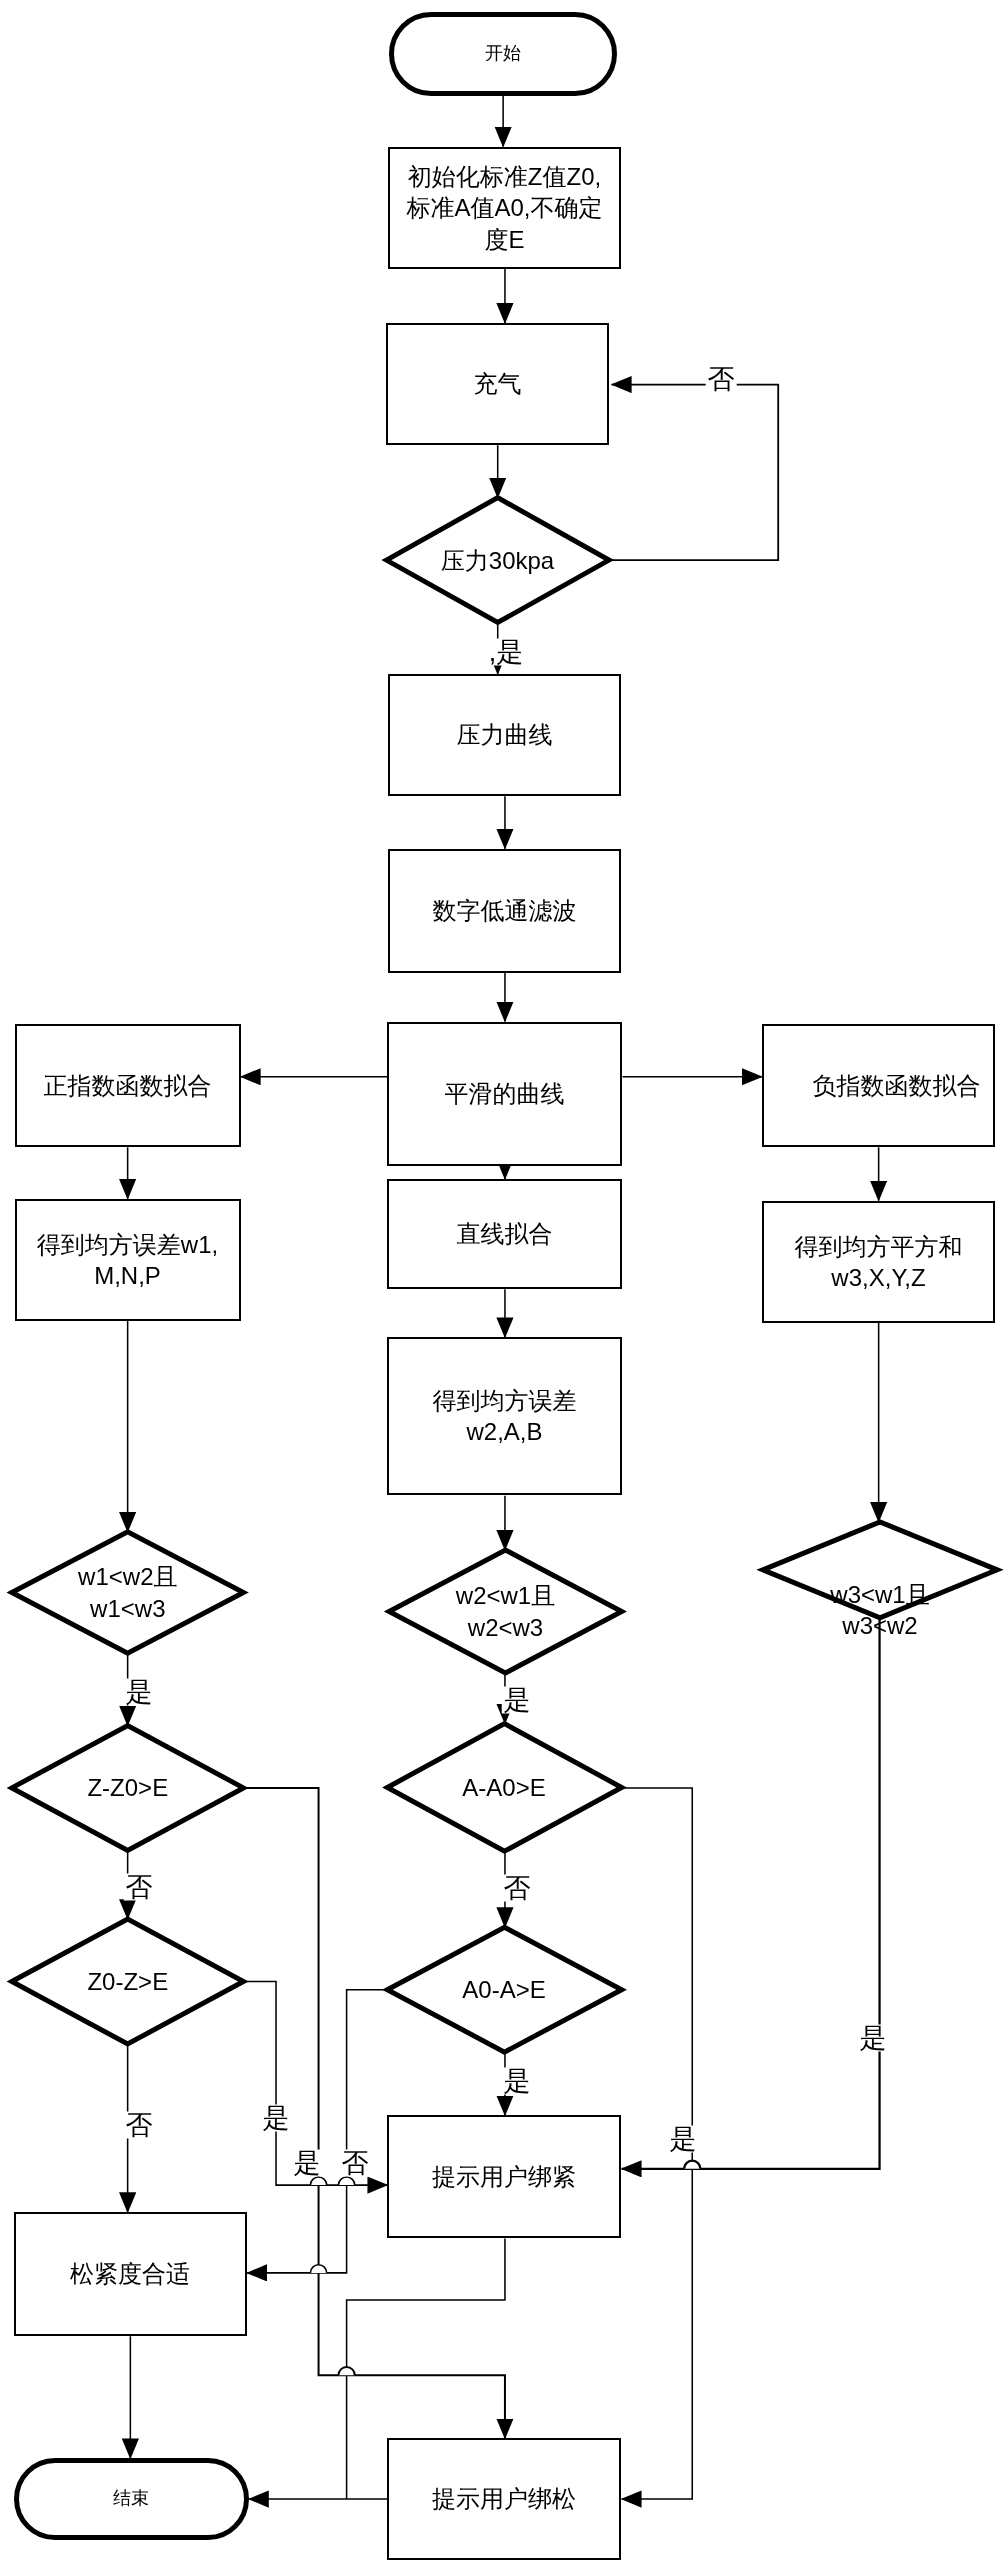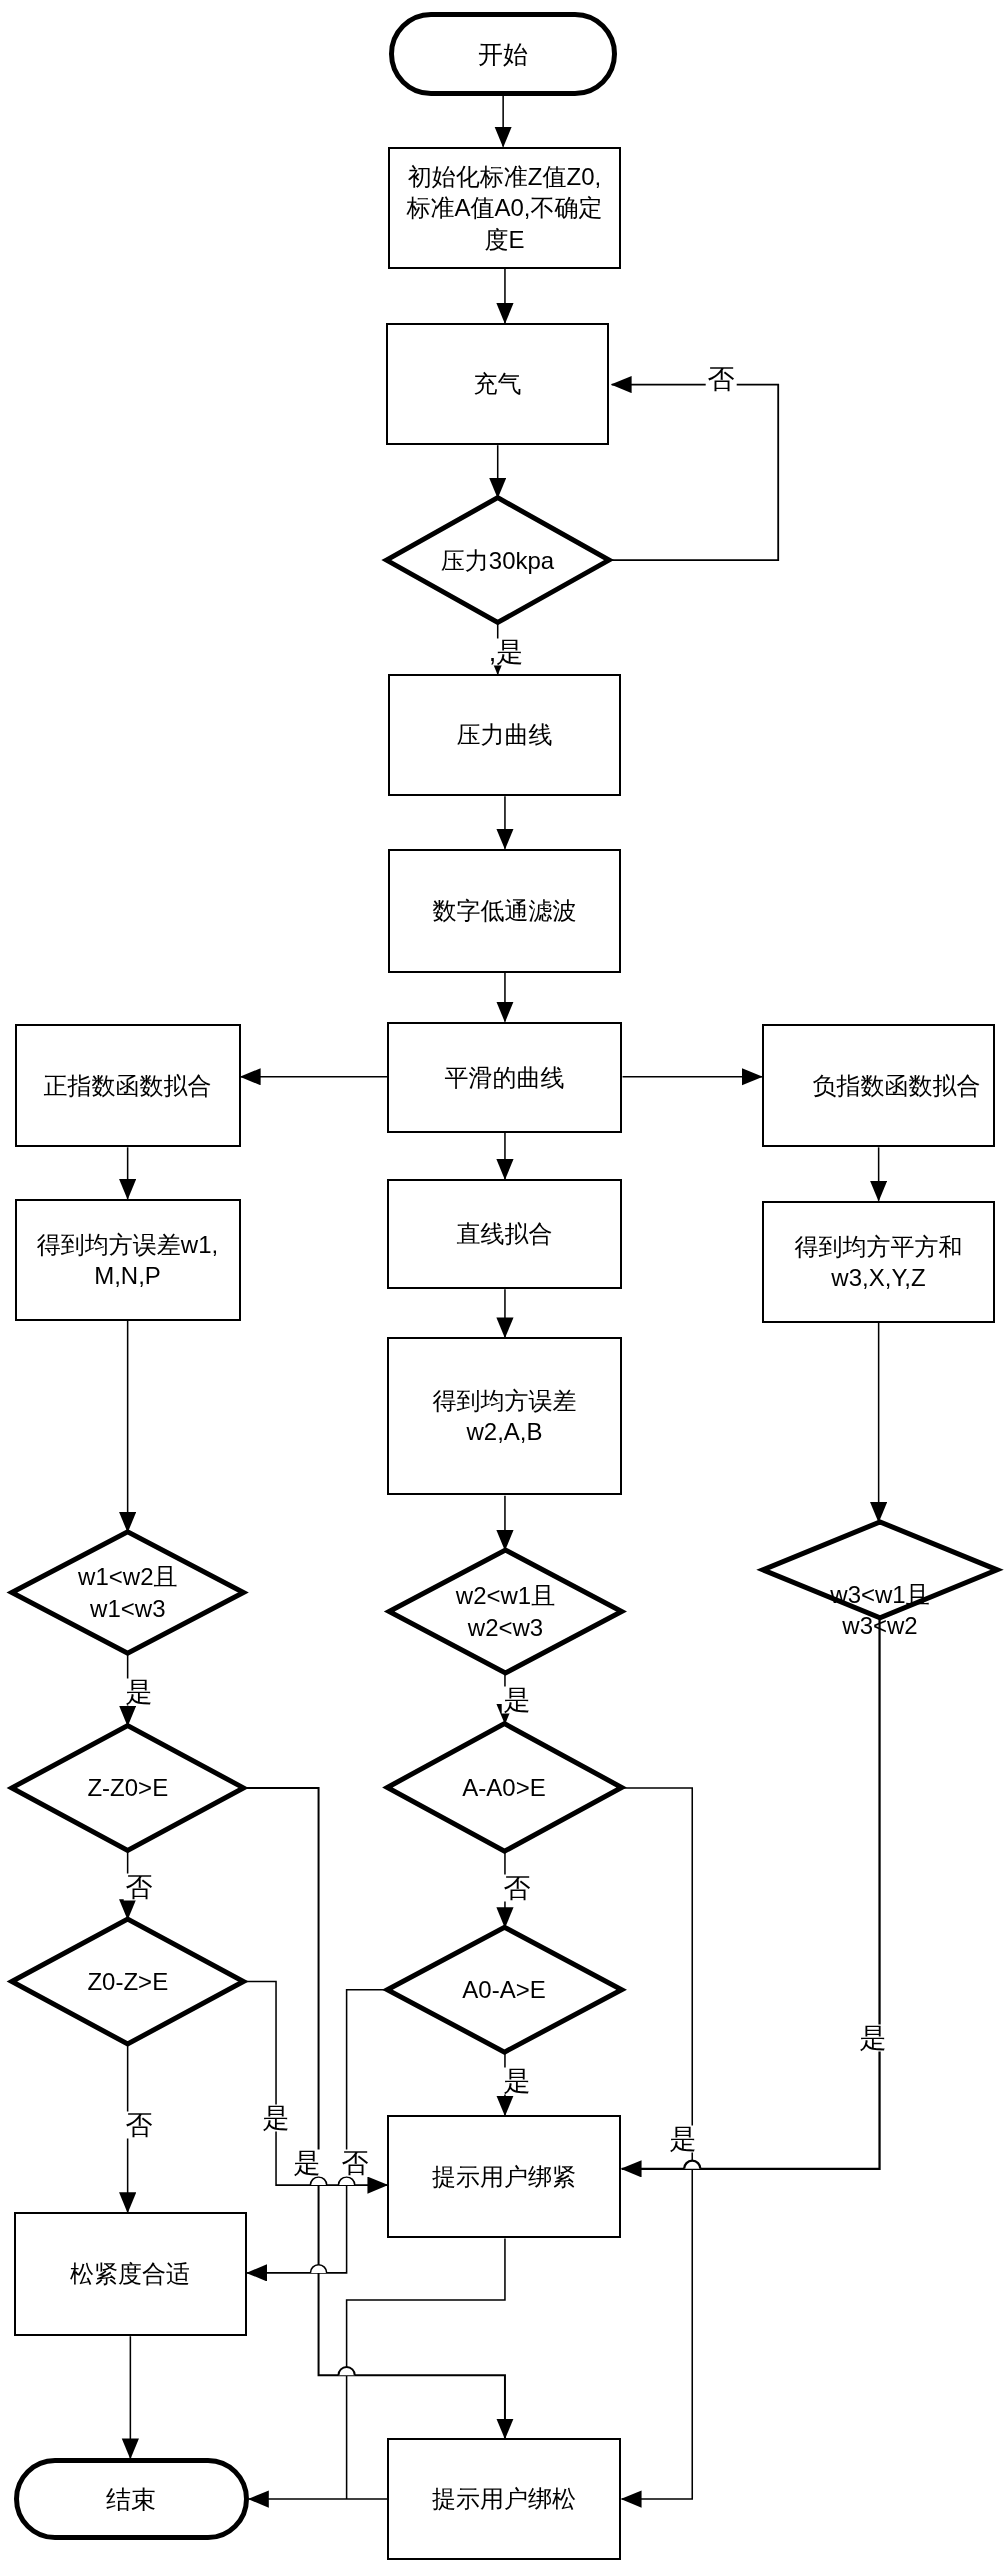--- a/index.html
+++ b/index.html
@@ -5,21 +5,21 @@
   html,body{margin:0;padding:0;background:#ffffff;}
   #canvas{position:relative;background:#ffffff;overflow:hidden;
           font-family:"Liberation Sans","DejaVu Sans",sans-serif;}
   #edge-svg{position:absolute;left:0;top:0;}
   .node{position:absolute;display:flex;align-items:center;justify-content:center;
         box-sizing:border-box;text-align:center;}
   .process{border:2.7px solid #000;background:#fff;}
   .terminator{border:5.4px solid #000;border-radius:45px;background:#fff;}
   .decision{border:none;background:transparent;}
   .lbl{white-space:pre-line;font-size:24px;line-height:1.3;color:#000;width:100%;}
-  .terminator .lbl{font-size:25px;}
+  .terminator .lbl{font-size:18px;}
   .edge-label{position:absolute;transform:translate(-50%,-50%);background:#fff;
               font-size:27px;line-height:1;padding:0 1.8px;color:#000;white-space:nowrap;}
 </style>
 </head>
 <body>
 
 <div id="canvas" style="width: 1009px; height: 2576px; background: rgb(255, 255, 255);">
     <svg id="edge-svg" width="1009" height="2576" viewBox="0 0 1115 2847">
       <defs>
         <marker id="arrw" markerUnits="userSpaceOnUse" markerWidth="26" markerHeight="22" refX="22" refY="9.5" orient="auto">
@@ -88,21 +88,21 @@
     </div>
     <div class="node decision" style="left: 386px; top: 498px; width: 223px; height: 125px;">
       <div class="lbl">压力30kpa</div>
     </div>
     <div class="node process" style="left: 388px; top: 674px; width: 233px; height: 122px;">
       <div class="lbl">压力曲线</div>
     </div>
     <div class="node process" style="left: 388px; top: 849px; width: 233px; height: 124px;">
       <div class="lbl">数字低通滤波</div>
     </div>
-    <div class="node process" style="left: 387px; top: 1022px; width: 235px; height: 111px;">
+    <div class="node process" style="left: 387px; top: 1022px; width: 235px; height: 144px;">
       <div class="lbl">平滑的曲线</div>
     </div>
     <div class="node process" style="left: 14.5px; top: 1024px; width: 226px; height: 123px;">
       <div class="lbl">正指数函数拟合</div>
     </div>
     <div class="node process" style="left: 762px; top: 1024px; width: 233px; height: 123px; padding-left: 36px;">
       <div class="lbl">负指数函数拟合</div>
     </div>
     <div class="node process" style="left: 14.5px; top: 1199px; width: 226px; height: 122px;">
       <div class="lbl">得到均方误差w1,

